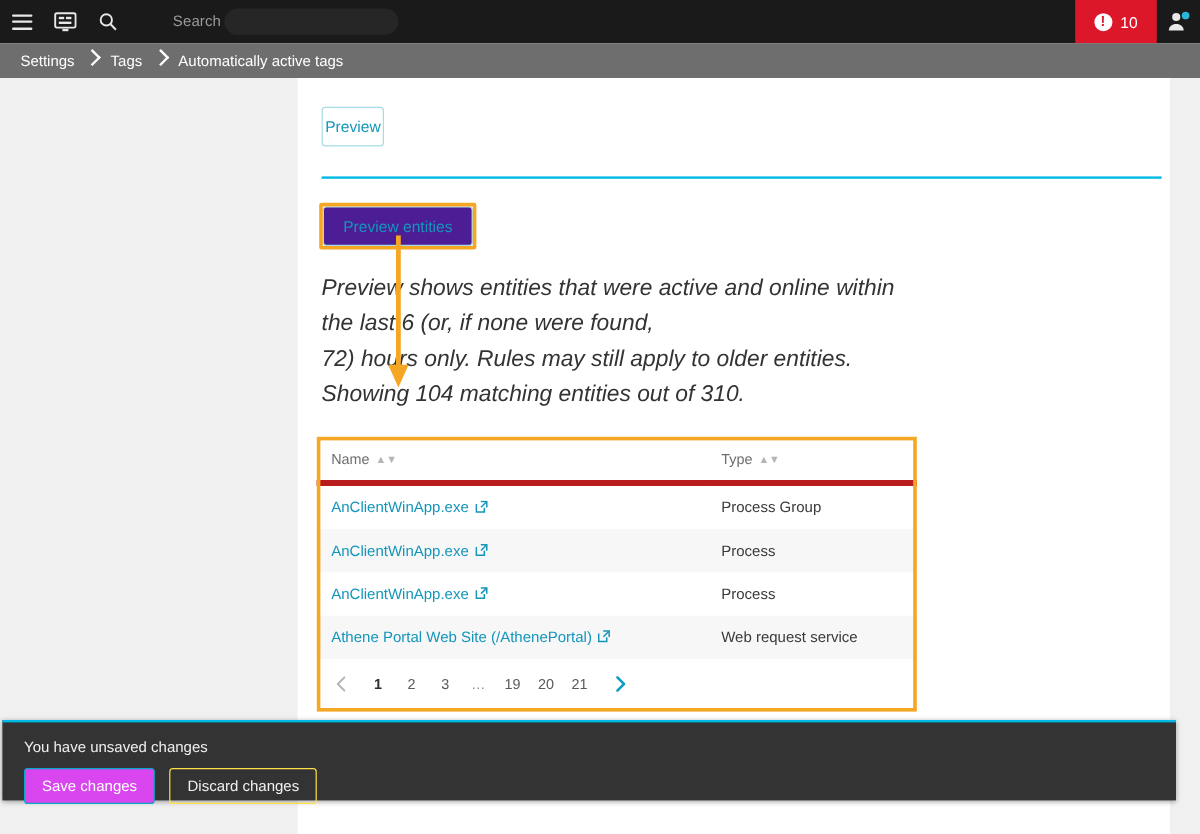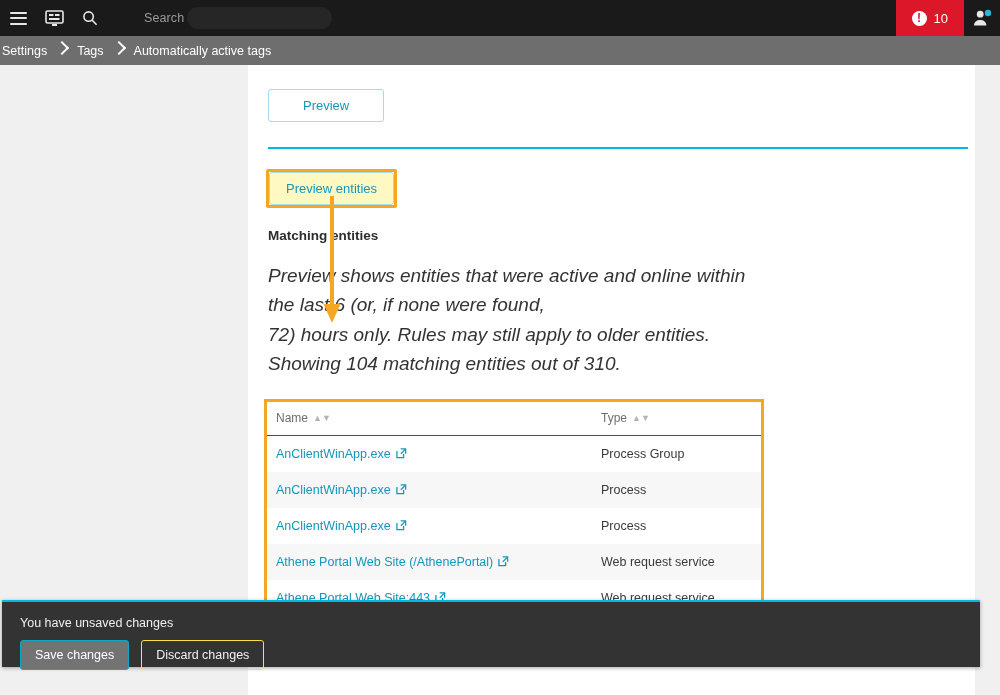--- a/index.html
+++ b/index.html
@@ -53,53 +53,53 @@
 
   
   .crumbbar {
     position: absolute; top: 36px; left: 0; width: 1000px; height: 29px;
     background: #6e6e6e; display: flex; align-items: center;
   }
   .crumb {
     font-size: 12.5px; color: #ffffff; cursor: pointer;
     padding: 0 9px; white-space: nowrap;
   }
-  .crumb.first { padding-left: 2px; }
+  .crumb.first { padding-left: 17px; }
   .crumb.current { color: #ffffff; cursor: default; }
   .crumb-sep { width: 12px; height: 29px; position: relative; }
   .crumb-sep::before {
     content: ""; position: absolute; left: 1px; top: 7px;
     width: 8px; height: 8px; border-top: 2px solid #fff; border-right: 2px solid #fff;
     transform: rotate(45deg);
   }
 
   
   .panel {
     position: absolute; top: 65px; left: 248px;
     width: 727px; height: 630px; background: #ffffff;
   }
   .panel-inner { padding: 24px 0 0 10px; }
 
   .btn-preview {
     display: inline-block; margin-left: 10px; margin-top: 0;
-    padding: 8px 34px; border: 1px solid #a6dce8; background: #fff;
+    padding: 8px 2px; border: 1px solid #a6dce8; background: #fff;
     color: #1496bb; font-size: 13px; border-radius: 3px; cursor: pointer;
   }
   .divider-teal {
     margin: 25px 0 0 10px; width: 700px; height: 2px; background: #00b9e4;
   }
 
   .pe-wrap { position: relative; margin: 20px 0 0 8px; display: inline-block; }
   .pe-highlight {
     position: absolute; left: 0; top: 0; right: 0; bottom: 0;
     border: 3px solid #f5a623; border-radius: 2px; pointer-events: none;
   }
   .btn-preview-entities {
     display: block; margin: 3px; padding: 8px 16px;
-    border: 1px solid #a6dce8; background: #fef9c3;
+    border: 1px solid #a6dce8; background: #4c1d95;
     color: #1496bb; font-size: 13px; border-radius: 3px; cursor: pointer;
   }
 
   .sec-title {
     margin: 20px 0 0 10px; font-size: 13.5px; font-weight: bold; color: #2d2d2d;
   }
   .sec-desc {
     margin: 18px 0 0 10px; font-size: 19px; color: #333; line-height: 1.55;
     max-width: 505px;
     font-style: italic;
@@ -110,21 +110,21 @@
   .table-highlight {
     position: absolute; left: 0; top: 0; right: 0; bottom: 0;
     border: 3px solid #f5a623; pointer-events: none; z-index: 3;
   }
   table.entities {
     width: 500px; border-collapse: collapse; background: #fff;
     table-layout: fixed;
   }
   table.entities th {
     text-align: left; font-size: 12px; font-weight: normal; color: #6e6e6e;
-    padding: 12px 0 10px 12px; border-bottom: 1px solid #b91c1c;
+    padding: 12px 0 10px 12px; border-bottom: 5px solid #b91c1c;
     cursor: pointer; white-space: nowrap;
   }
   table.entities th .sort {
     display: inline-block; margin-left: 5px; color: #b5b5b5;
     font-size: 9px; line-height: 1; vertical-align: 1px;
   }
   table.entities td {
     font-size: 12.5px; padding: 11px 0 11px 12px; color: #3a3a3a;
     border: none; vertical-align: middle;
   }
@@ -160,21 +160,21 @@
   .unsaved {
     position: absolute; left: 2px; top: 600px; width: 978px; height: 67px;
     background: #333333; border-top: 2px solid #00b9e4;
     box-shadow: 0 1px 4px rgba(0,0,0,.35); z-index: 8;
   }
   .unsaved-text {
     color: #efefef; font-size: 12.5px; padding: 14px 0 0 18px;
   }
   .unsaved-btns { display: flex; gap: 12px; padding: 10px 0 0 18px; }
   .btn-save {
-    background: #737373; color: #fff; border: 1px solid #0aa8c6;
+    background: #d946ef; color: #fff; border: 1px solid #0aa8c6;
     font-size: 12.5px; padding: 7px 14px; border-radius: 3px; cursor: pointer;
     font-family: "Liberation Sans", sans-serif;
   }
   .btn-discard {
     background: transparent; color: #f0f0f0; border: 1px solid #fde047;
     font-size: 12.5px; padding: 7px 14px; border-radius: 3px; cursor: pointer;
     font-family: "Liberation Sans", sans-serif;
   }
 </style>
 </head>
@@ -239,21 +239,20 @@
 
       <button class="btn-preview">Preview</button>
 
       <div class="divider-teal"></div>
 
       <div class="pe-wrap">
         <button class="btn-preview-entities">Preview entities</button>
         <div class="pe-highlight"></div>
       </div>
 
-      <div class="sec-title">Matching entities</div>
 
       <div class="sec-desc">
         <span>Preview shows entities that were active and online within the last 6 (or, if none were found,</span><br>
         <span>72) hours only. Rules may still apply to older entities.</span><br>
         <span>Showing 104 matching entities out of 310.</span>
       </div>
 
       <div class="table-wrap">
         <table class="entities">
           <thead>
@@ -303,33 +302,20 @@
                     <path d="M10.3 1.2 5.3 6.2" stroke="#1496bb" stroke-width="1.4"></path>
                   </svg>
                 </a>
               </td>
               <td>Process</td>
             </tr>
             <tr class="row">
               <td>
                 <a class="ent-link">
                   <span>Athene Portal Web Site (/AthenePortal)</span>
-                  <svg class="ext-ico" viewBox="0 0 12 12" fill="none">
-                    <path d="M1 3.2v7.3h7.3V6.6" stroke="#1496bb" stroke-width="1.4"></path>
-                    <path d="M5.1 1h5.4v5.4" stroke="#1496bb" stroke-width="1.4"></path>
-                    <path d="M10.3 1.2 5.3 6.2" stroke="#1496bb" stroke-width="1.4"></path>
-                  </svg>
-                </a>
-              </td>
-              <td>Web request service</td>
-            </tr>
-            <tr class="row">
-              <td>
-                <a class="ent-link">
-                  <span>Athene Portal Web Site:443</span>
                   <svg class="ext-ico" viewBox="0 0 12 12" fill="none">
                     <path d="M1 3.2v7.3h7.3V6.6" stroke="#1496bb" stroke-width="1.4"></path>
                     <path d="M5.1 1h5.4v5.4" stroke="#1496bb" stroke-width="1.4"></path>
                     <path d="M10.3 1.2 5.3 6.2" stroke="#1496bb" stroke-width="1.4"></path>
                   </svg>
                 </a>
               </td>
               <td>Web request service</td>
             </tr>
           </tbody>

